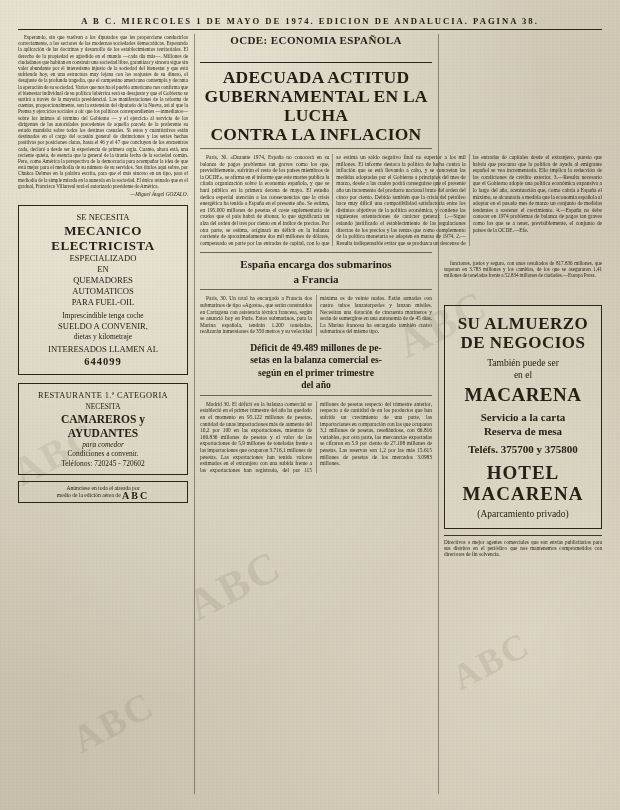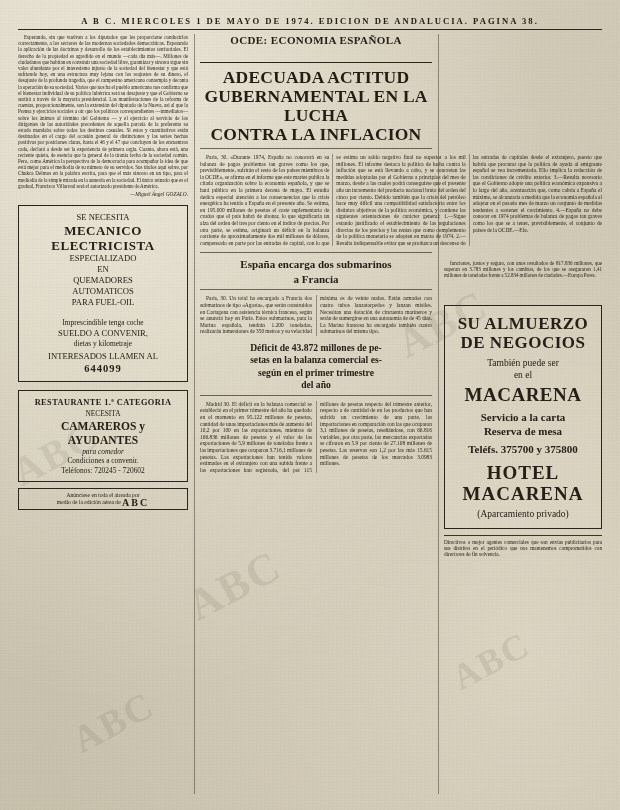--- a/index.html
+++ b/index.html
@@ -98,21 +98,21 @@
   }
 
   
   .ad{
     border:1.4px solid #2a241c;
     padding:6px 6px;
     text-align:center;
     margin-top:8px;
     background:rgba(255,252,240,0.10);
   }
-  .ad .l1{font-weight:bold;font-size:9.5px;letter-spacing:.4px;line-height:12px;}
+  .ad .l1{font-weight:normal;font-size:9.5px;letter-spacing:.4px;line-height:12px;}
   .ad .big{font-weight:bold;font-size:13px;letter-spacing:.5px;line-height:15px;}
   .ad .big2{font-weight:bold;font-size:11.5px;line-height:14px;}
   .ad .med{font-size:8.6px;line-height:11px;}
   .ad .sm{font-size:7.4px;line-height:9.5px;}
   .ad .phone{font-weight:bold;font-size:10.5px;letter-spacing:1px;line-height:13px;}
 
   .ad-mac .w1{font-weight:bold;font-size:17px;line-height:19px;letter-spacing:.5px;}
   .ad-mac .w2{font-weight:bold;font-size:19px;line-height:21px;letter-spacing:.5px;}
   .ad-mac .w3{font-size:9.5px;line-height:12px;}
   .ad-mac .w4{font-weight:bold;font-size:11px;line-height:14px;}
@@ -157,21 +157,21 @@
       <div class="sig">—Miguel Ángel GOZALO.</div>
 
       <div class="ad">
         <div class="med">SE NECESITA</div>
         <div class="big">MECANICO ELECTRICISTA</div>
         <div class="med">ESPECIALIZADO</div>
         <div class="med">EN</div>
         <div class="med">QUEMADORES</div>
         <div class="med">AUTOMATICOS</div>
         <div class="med">PARA FUEL-OIL</div>
-        <div class="sm" style="margin-top:10px">Imprescindible tenga coche</div>
+        <div class="sm" style="margin-top:3px">Imprescindible tenga coche</div>
         <div class="med">SUELDO A CONVENIR,</div>
         <div class="sm">dietas y kilometraje</div>
         <div class="med" style="margin-top:3px">INTERESADOS LLAMEN AL</div>
         <div class="phone">644099</div>
       </div>
 
       <div class="ad">
         <div class="l1" style="font-size:8.4px">RESTAURANTE 1.ª CATEGORIA</div>
         <div class="sm">NECESITA</div>
         <div class="big2">CAMAREROS y AYUDANTES</div>
@@ -218,21 +218,21 @@
       <div class="rule-thin"></div>
 
       <div class="just twocol">
         <p>París, 30. Un total ha encargado a Francia dos submarinos de tipo «Agosta», que serán construidos en Cartagena con asistencia técnica francesa, según se anunció hoy en París.
 
 Estos submarinos, para la Marina española, tendrán 1.200 toneladas, realizarán inmersiones de 350 metros y su velocidad máxima es de veinte nudos. Están armados con cuatro tubos lanzatorpedos y lanzan misiles. Necesitan una dotación de cincuenta marineros y serán de sumergirse en una autonomía de de 45 días.
 
 La Marina francesa ha encargado también cuatro submarinos del mismo tipo.</p>
       </div>
 
-      <div class="subtitle2">Déficit de 43.872 millones de pe-</div>
+      <div class="subtitle2">Déficit de 49.489 millones de pe-</div>
       <div class="subtitle2" style="margin-top:-3px">setas en la balanza comercial es-</div>
       <div class="subtitle2" style="margin-top:-3px">según en el primer trimestre</div>
       <div class="subtitle2" style="margin-top:-3px">del año</div>
       <div class="rule-thin"></div>
 
       <div class="just twocol">
         <p>Madrid 30. El déficit en la balanza comercial se estableció en el primer trimestre del año ha quedado en el momento en 95.122 millones de pesetas, cantidad de unas importaciones más de aumento del 10,2 por 100 en las exportaciones, mientras de 166.836 millones de pesetas y el valor de las exportaciones de 5,9 millones de toneladas frente a las importaciones que ocuparon 3.716,1 millones de pesetas.
 
 Las exportaciones han tenido valores estimados en el extranjero con una subida frente a las exportaciones han registrado, del por 115 millones de pesetas respecto del trimestre anterior, respecto a de cantidad de en los productos que han sufrido un crecimiento de una parte, las importaciones en comparación con las que ocuparon 3,1 millones de pesetas, reseñándose, con 66.816 variables, por otra parte, las mercancías exportadas se cifraron en 5.9 por ciento de 27.108 millones de pesetas. Las reservas son 1,2 por las más 15.615 millones de pesetas de los mercados 3.0983 millones.</p>
       </div>

